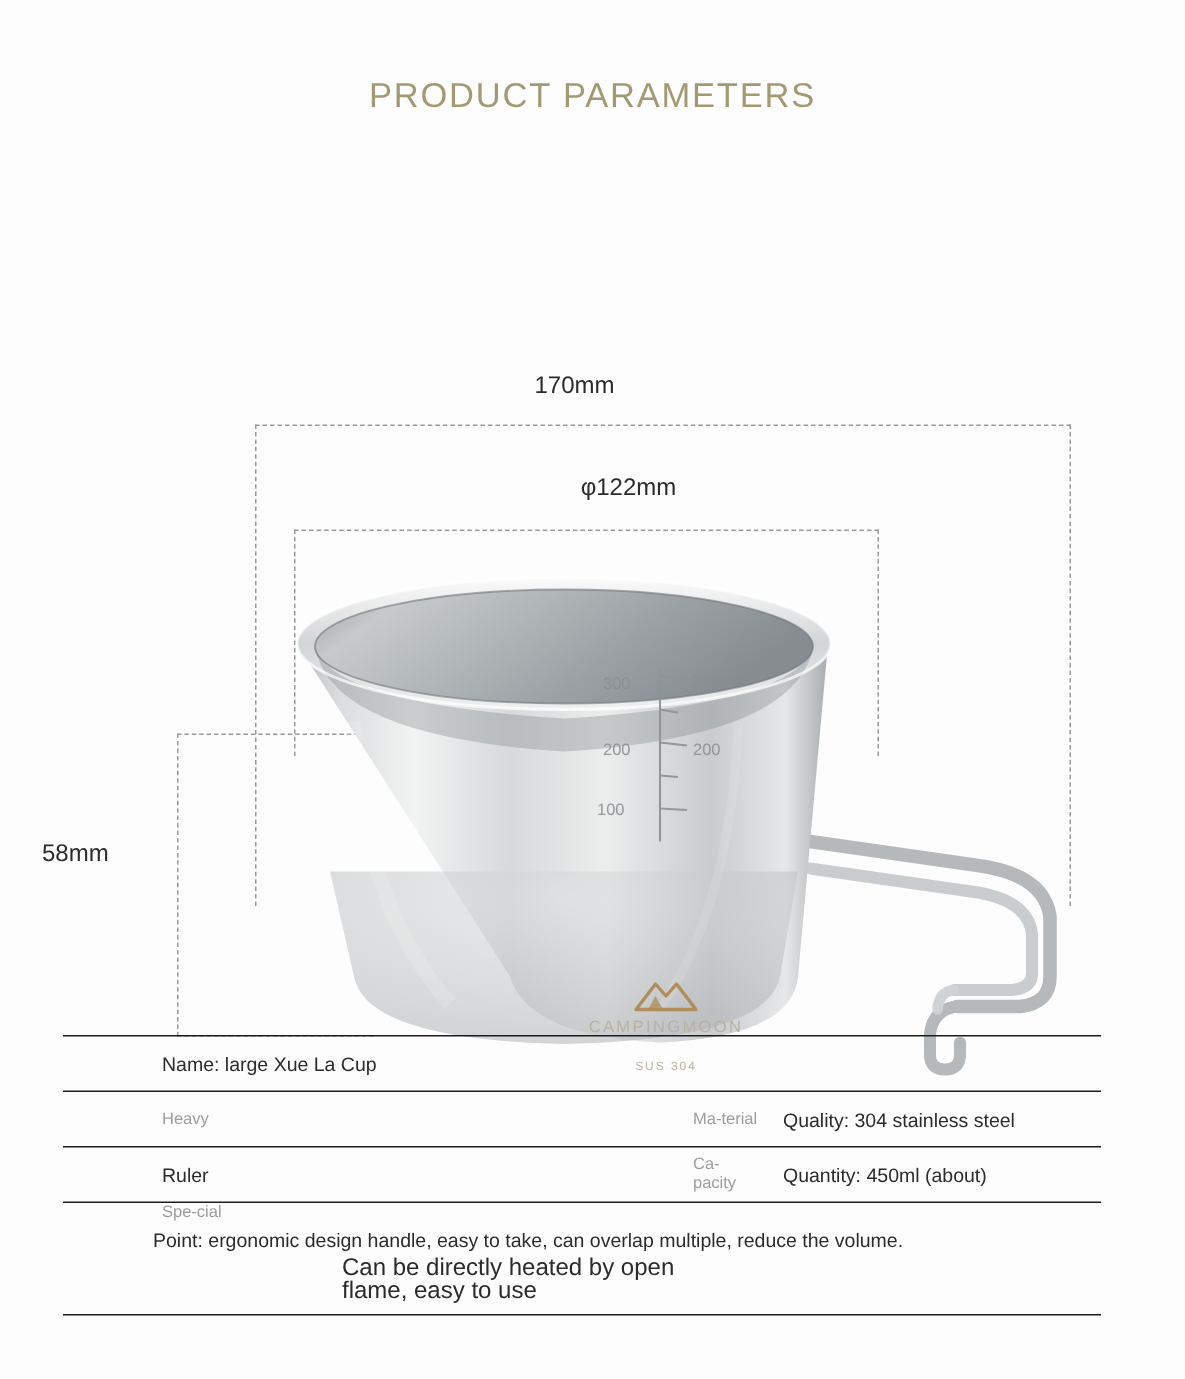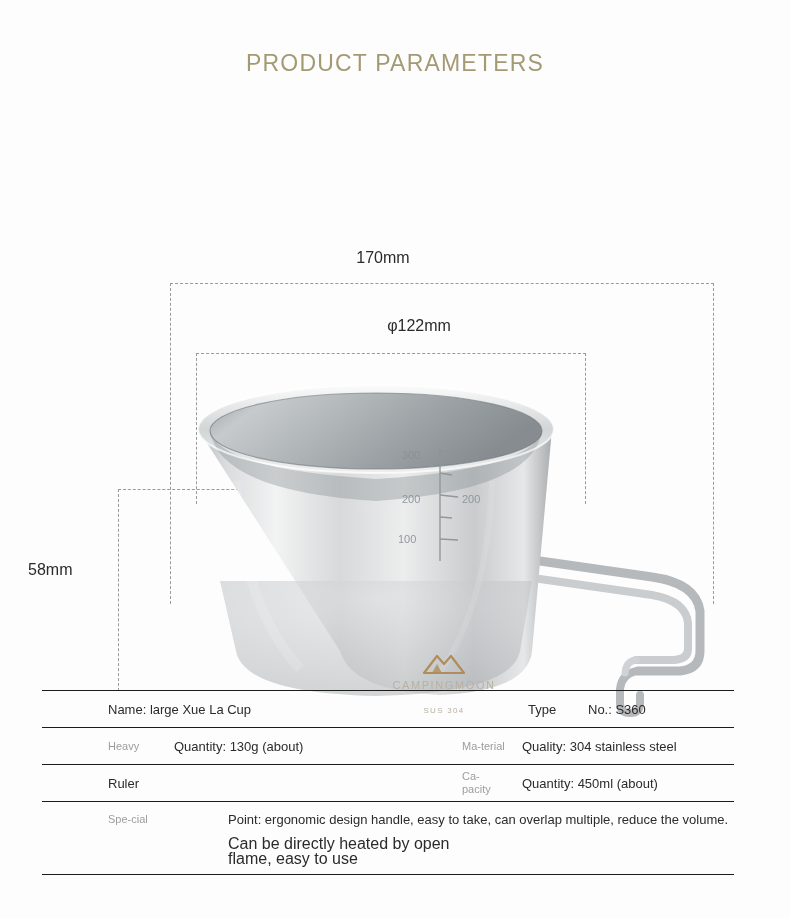--- a/index.html
+++ b/index.html
@@ -146,21 +146,21 @@
   .col-left  { width: 420px; display: flex; align-items: center; }
   .col-right { flex: 1; display: flex; align-items: center; }
   .col-right .cell-key { width: 44px; padding-left: 0; }
   .col-right .cell-val { padding-left: 16px; }
 
   .row-name .col-left { padding-left: 66px; font-size: 14px; }
   .row-name .col-right { }
   .row-name .cell-key { padding-left: 0; width: 44px; color: #2b2b2b; font-size: 13px; }
 
   .row-special { flex-direction: column; align-items: stretch; padding: 0; }
-  .special-top { display: flex; align-items: center; min-height: 34px; }
+  .special-top { display: flex; align-items: flex-start; min-height: 34px; flex-direction: column; }
   .special-note {
     padding-left: 186px;
     padding-bottom: 8px;
     font-size: 16px;
     color: #2b2b2b;
     line-height: 15px;
     width: 260px;
   }
   .key-special {
     width: 60px;
@@ -278,30 +278,25 @@
     </div>
   </div>
 </div>
 
 <div class="spec-table">
 
   <div class="spec-row row-name">
     <div class="col-left">
       <span class="cell cell-val" style="padding-left:0">Name: large Xue La Cup</span>
     </div>
-    <div class="col-right">
-      <span class="cell cell-key">Type</span>
-      <span class="cell cell-val">No.: S360</span>
-    </div>
   </div>
 
   <div class="spec-row">
     <div class="col-left">
       <span class="cell cell-key">Heavy</span>
-      <span class="cell cell-val">Quantity: 130g (about)</span>
     </div>
     <div class="col-right">
       <span class="cell cell-key">Ma-terial</span>
       <span class="cell cell-val">Quality: 304 stainless steel</span>
     </div>
   </div>
 
   <div class="spec-row">
     <div class="col-left">
       <span class="cell cell-key dark">Ruler</span>

